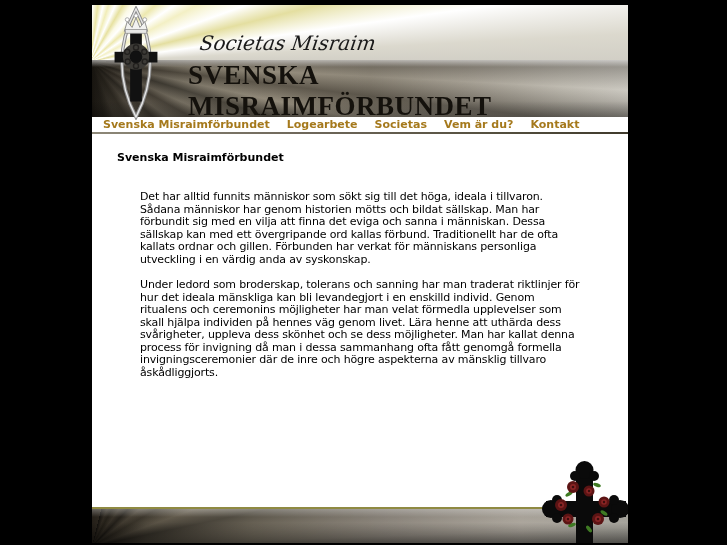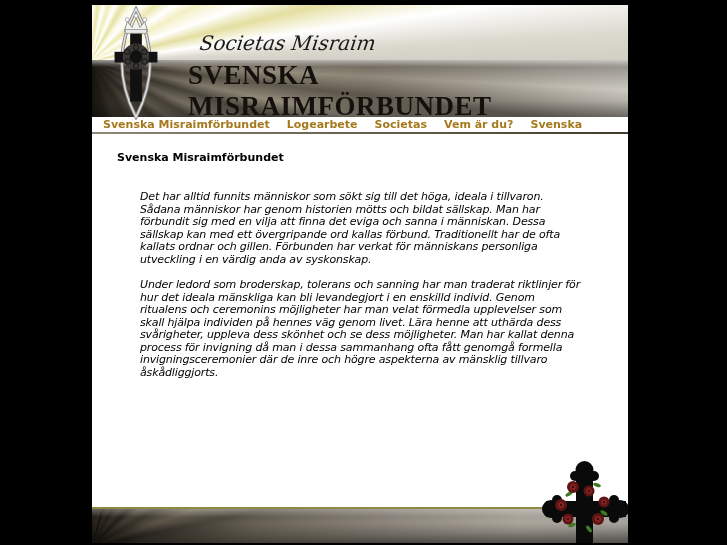--- a/index.html
+++ b/index.html
@@ -78,21 +78,21 @@
   }
   
   .page-heading{
     position:absolute;left:25px;top:146px;
     font-size:11px;font-weight:bold;color:#000;
   }
   .paras{
     position:absolute;left:48px;top:186px;width:456px;
     font-size:11px;line-height:12.5px;letter-spacing:-0.15px;color:#000;
   }
-  .paras p{margin:0 12px 13px 0;font-style:italic;}
+  .paras p{margin:0 12px 13px 0;}
   
   .footband{
     position:absolute;left:0;right:0;bottom:0;height:34px;
     border-top:2px solid #8f8a42;
     background:
       linear-gradient(180deg, rgba(255,255,255,.3) 0, rgba(255,255,255,0) 8px),
       linear-gradient(0deg, rgba(0,0,0,.5) 0, rgba(0,0,0,0) 60%),
       conic-gradient(from 14deg at 0% 110%,
         rgba(0,0,0,.5) 0deg, rgba(0,0,0,0) 8deg,
         rgba(20,18,12,.45) 14deg, rgba(0,0,0,0) 22deg,
@@ -137,21 +137,21 @@
       <circle cx="23.5" cy="57" r="2.6" fill="none" stroke="#22201e" stroke-width="1.4"></circle>
       <circle cx="23" cy="47" r="2.6" fill="none" stroke="#22201e" stroke-width="1.4"></circle>
     </svg>
   </div>
 
   <div class="nav">
     <a href="#">Svenska Misraimförbundet</a>
     <a href="#">Logearbete</a>
     <a href="#">Societas</a>
     <a href="#">Vem är du?</a>
-    <a href="#">Svenska</a>
+    <a href="#">Kontakt</a>
   </div>
   <div class="nav-divider"></div>
 
   <div class="page-heading">Svenska Misraimförbundet</div>
   <div class="paras">
     <p>Det har alltid funnits människor som sökt sig till det höga, ideala i tillvaron. Sådana människor har genom historien mötts och bildat sällskap. Man har förbundit sig med en vilja att finna det eviga och sanna i människan. Dessa sällskap kan med ett övergripande ord kallas förbund. Traditionellt har de ofta kallats ordnar och gillen. Förbunden har verkat för människans personliga utveckling i en värdig anda av syskonskap.</p>
     <p>Under ledord som broderskap, tolerans och sanning har man traderat riktlinjer för hur det ideala mänskliga kan bli levandegjort i en enskilld individ. Genom ritualens och ceremonins möjligheter har man velat förmedla upplevelser som skall hjälpa individen på hennes väg genom livet. Lära henne att uthärda dess svårigheter, uppleva dess skönhet och se dess möjligheter. Man har kallat denna process för invigning då man i dessa sammanhang ofta fått genomgå formella invigningsceremonier där de inre och högre aspekterna av mänsklig tillvaro åskådliggjorts.</p>
   </div>
 
   <div class="footband"></div>

